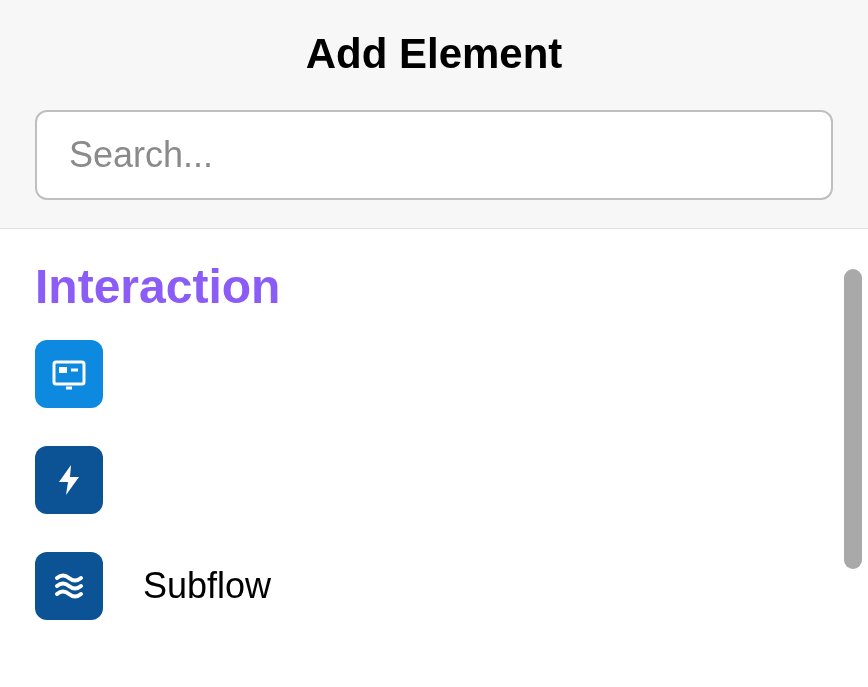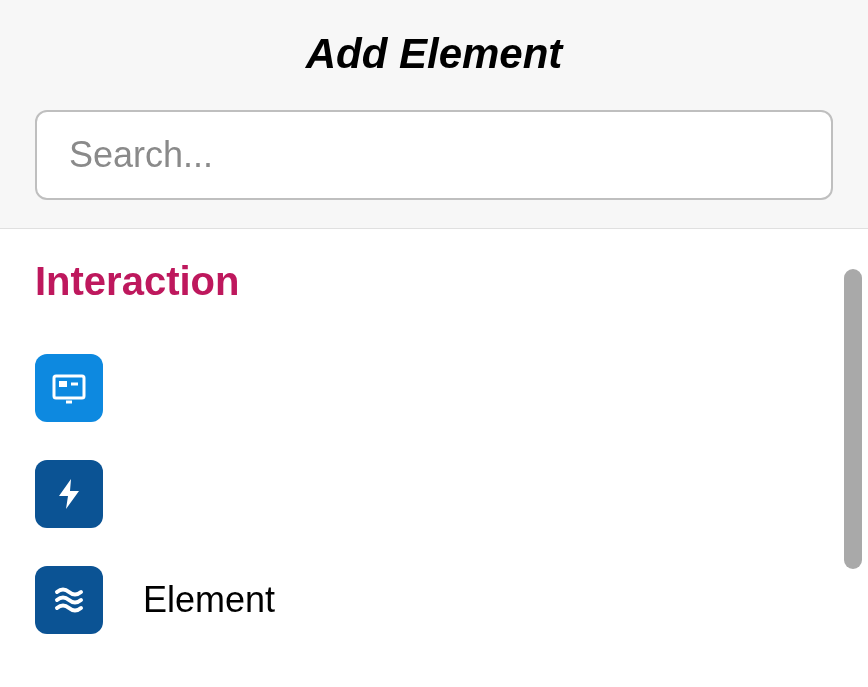--- a/index.html
+++ b/index.html
@@ -18,21 +18,20 @@
       background: #f7f7f7;
       padding: 30px 35px 28px 35px;
       border-bottom: 1px solid #e0e0e0;
     }
     .title {
       font-size: 42px;
       font-weight: 700;
       color: #000000;
       text-align: center;
       margin-bottom: 32px;
-      font-style: italic;
     }
     .search-input {
       width: 100%;
       height: 90px;
       border: 2px solid #bfbfbf;
       border-radius: 12px;
       font-size: 36px;
       padding: 4px 32px;
       color: #000000;
       background: #ffffff;
@@ -43,24 +42,24 @@
     }
     .content-area {
       position: relative;
       height: calc(687px - 240px);
       overflow-y: auto;
     }
     .scroll-content {
       padding: 30px 35px 30px 35px;
     }
     .section-title {
-      font-size: 40px;
+      font-size: 48px;
       font-weight: 700;
-      color: #be185d;
-      margin-bottom: 50px;
+      color: #8b5cf6;
+      margin-bottom: 26px;
     }
     .element-item {
       display: flex;
       align-items: center;
       margin-bottom: 38px;
       cursor: pointer;
     }
     .element-icon {
       width: 68px;
       height: 68px;
@@ -130,18 +129,18 @@
     </div>
 
     <div class="element-item">
       <div class="element-icon icon-subflow">
         <svg width="40" height="40" viewBox="0 0 40 40">
           <path d="M 8 12 Q 14 7, 20 12 T 32 12" fill="none" stroke="#ffffff" stroke-width="4" stroke-linecap="round"></path>
           <path d="M 8 20 Q 14 15, 20 20 T 32 20" fill="none" stroke="#ffffff" stroke-width="4" stroke-linecap="round"></path>
           <path d="M 8 28 Q 14 23, 20 28 T 32 28" fill="none" stroke="#ffffff" stroke-width="4" stroke-linecap="round"></path>
         </svg>
       </div>
-      <span class="element-label">Element</span>
+      <span class="element-label">Subflow</span>
     </div>
   </div>
 
   <div class="scrollbar"></div>
 </div>
 
 </body></html>

